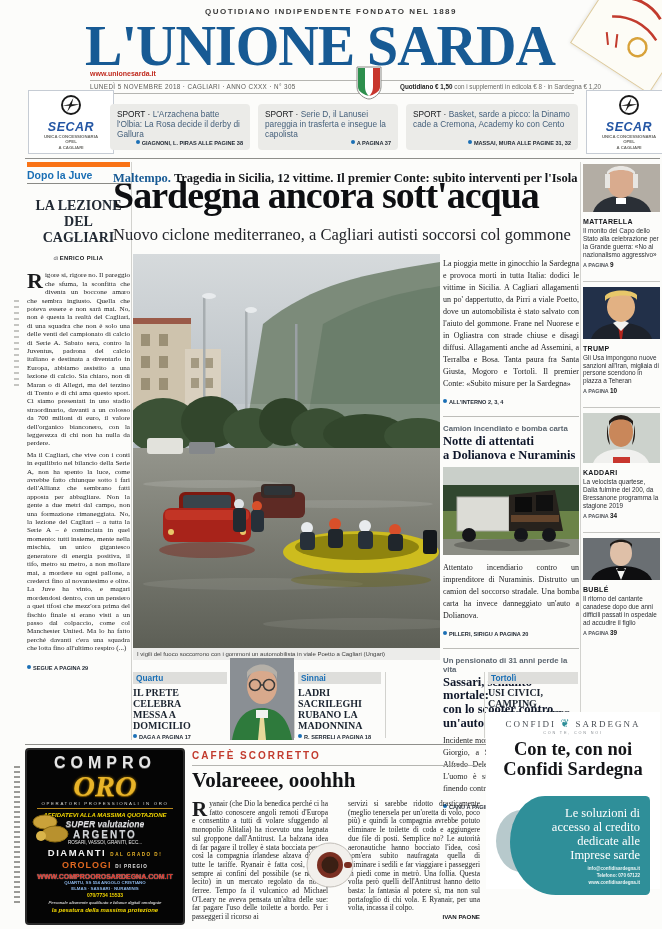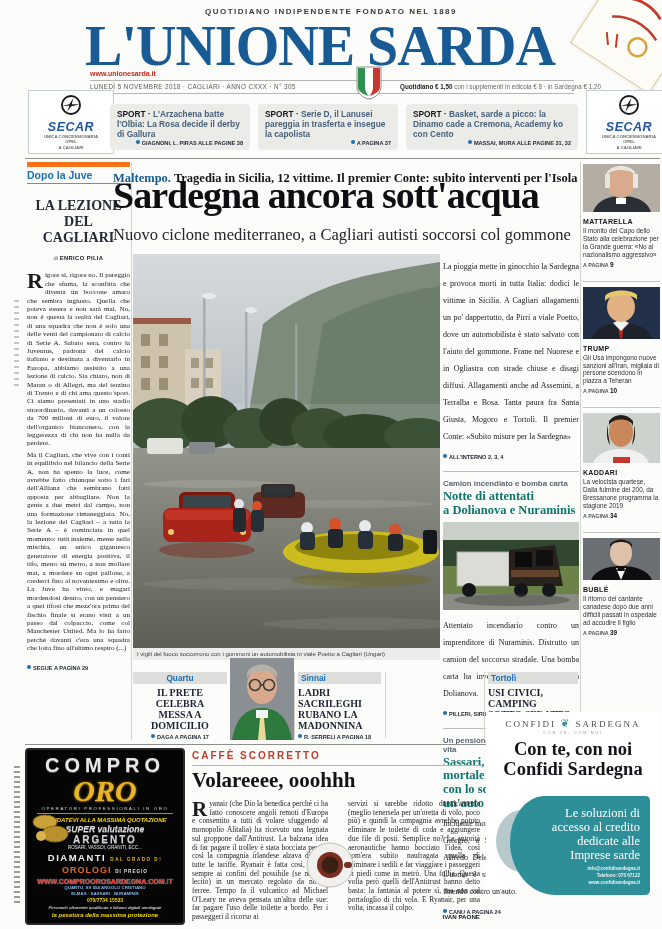--- a/index.html
+++ b/index.html
@@ -26,21 +26,21 @@
          transform:rotate(33deg);box-shadow:0 0 4px rgba(0,0,0,.12);}
 
   
   .secar{top:90px;width:86px;height:64px;background:#fff;border:1.5px solid #c6ccd4;
          text-align:center;padding-top:3px;box-sizing:border-box;}
   .secar .brand{font-size:12.5px;font-weight:bold;font-style:italic;color:#2456a4;letter-spacing:.5px;}
   .secar .sub{font-size:4.3px;color:#6a6a66;font-weight:bold;line-height:1.25;}
 
   
   .sportbox{top:104px;height:46px;background:#ebebe8;border-radius:4px;padding:5px 7px;box-sizing:border-box;}
-  .sportbox .txt{font-size:8.3px;line-height:1.22;color:#46617c;font-weight:bold;}
+  .sportbox .txt{font-size:8.3px;line-height:1.22;color:#46617c;font-weight:normal;}
   .sportbox .txt .sp{color:#14161a;}
   .sportbox .txt .sp::after{content:" · ";color:#14161a;}
   .byl{font-size:5.6px;font-weight:bold;color:#1d2530;}
   .byl::before{content:"";display:inline-block;width:4px;height:4px;border-radius:50%;
                background:#1a6fb5;margin-right:2px;vertical-align:1px;}
   .sportbox .byl{position:absolute;right:7px;bottom:4px;}
 
   
   .kicker{top:171px;left:113px;width:548px;font-size:12.5px;font-weight:bold;color:#14161a;}
   .kicker .klabel{color:#175a94;}
@@ -62,24 +62,24 @@
              font-weight:bold;}
   .edit .segue{margin-top:3px;}
 
   
   .photo{left:133px;top:254px;width:307px;height:394px;}
   .caption{left:133px;top:648px;width:307px;background:#ececea;font-size:6px;color:#3c3c3c;
            padding:3px 4px;box-sizing:border-box;}
 
   
   .midcol{left:443px;top:258px;width:136px;}
-  .midcol .bod{font-size:8px;line-height:17px;color:#191a1c;}
+  .midcol .bod{font-size:8px;line-height:12px;color:#191a1c;}
   .midcol .div{height:1px;background:#bdbdb9;margin:8px 0 7px 0;}
   .midkick{font-size:7.8px;font-weight:bold;color:#5c6670;margin-bottom:2px;}
-  .midhead{font-size:12.5px;line-height:1.1;font-weight:bold;color:#0f766e;}
+  .midhead{font-size:12.5px;line-height:1.1;font-weight:bold;color:#0f172a;}
   .midref{margin-top:3px;}
 
   
   .rail{left:583px;top:164px;width:77px;}
   .railitem{padding-bottom:5px;}
   .railitem + .railitem{border-top:1px solid #c6c6c2;padding-top:5px;}
   .railname{font-size:7px;font-weight:bold;color:#14161a;margin-top:2px;letter-spacing:.3px;}
   .railtext{font-size:6.4px;line-height:7.9px;color:#2c2e33;margin-top:2px;}
   .railref{font-size:5.4px;font-weight:bold;color:#50545a;margin-top:2px;}
   .railref b{color:#111;font-size:6.4px;}
@@ -96,21 +96,21 @@
              font-size:10px;font-weight:bold;letter-spacing:2px;color:#c23b2e;padding-bottom:4px;}
   .caffettl{left:192px;top:768px;width:288px;font-size:21px;font-weight:bold;color:#121316;}
   .caffecol{top:800px;width:136px;font-size:7.4px;line-height:8.7px;color:#1b1c1e;}
   .caffecol p{margin:0;}
   .caffecol p.dc::first-letter{float:left;font-size:21px;line-height:16px;padding:1px 2px 0 0;font-weight:bold;}
   .sig{left:348px;top:913px;width:132px;text-align:right;font-size:6.2px;font-weight:bold;color:#16181c;}
 
   
   .oro{left:25px;top:748px;width:160px;height:177px;background:#050505;border:2px solid #2a2a2a;
        border-radius:4px;box-sizing:border-box;text-align:center;overflow:hidden;padding-top:4px;}
-  .oro .l-compro{font-size:20px;font-weight:bold;letter-spacing:5px;color:#e6e6e6;
+  .oro .l-compro{font-size:16px;font-weight:bold;letter-spacing:5px;color:#e6e6e6;
                  text-shadow:0 1px 0 #555;}
   .oro .l-oro{font-family:"Liberation Serif",serif;font-size:30px;font-weight:bold;font-style:italic;
               color:#e8b429;text-shadow:0 1px 0 #7c5600,0 0 3px #a97b00;line-height:.9;}
   .oro .l-sub{font-size:4.4px;letter-spacing:1.6px;color:#d8d8d4;margin-top:2px;}
   .oro .l-y{font-size:6px;font-weight:bold;font-style:italic;color:#f2d600;line-height:1.2;margin-top:3px;}
   .oro .l-sil{font-size:8.6px;font-style:italic;font-weight:bold;color:#d9dadd;text-shadow:0 1px 0 #666;}
   .oro .l-arg{font-size:10px;font-weight:bold;letter-spacing:2px;color:#cfd2d6;text-shadow:0 1px 0 #666;}
   .oro .l-w{font-size:4.6px;color:#eaeaea;}
   .oro .l-dia{font-size:9.5px;font-weight:bold;letter-spacing:1.5px;color:#f0f0f0;margin-top:2px;}
   .oro .l-dsub{font-size:4.6px;color:#e8b429;font-weight:bold;}
@@ -399,21 +399,21 @@
         <rect x="34" y="30" width="8" height="3" rx="1.5" fill="#111"></rect>
         <ellipse cx="38" cy="15" rx="11" ry="13" fill="#dfc0a8"></ellipse>
         <path d="M27,10 C28,2 48,2 49,10 L49,6 C43,0 33,0 27,6 Z" fill="#1f1a16"></path>
       </svg>
       <div class="railname">BUBLÉ</div>
       <div class="railtext">Il ritorno del cantante canadese dopo due anni difficili passati in ospedale ad accudire il figlio</div>
       <div class="railref"><span>A PAGINA </span><b>39</b></div>
     </div>
   </div>
 
-  <div class="abs brief" style="left:133px;top:672px;width:94px;text-align:center;">
+  <div class="abs brief" style="left:133px;top:672px;width:94px;">
     <div class="blab">Quartu</div>
     <div class="bhead serif preline">IL PRETE CELEBRA
 MESSA A DOMICILIO</div>
     <span class="byl">DAGA A PAGINA 17</span>
   </div>
   <div class="abs" style="left:230px;top:658px;">
     <svg width="64" height="82" viewBox="0 0 64 82">
       <rect width="64" height="82" fill="#8a8f94"></rect>
       <path d="M2,82 C6,58 18,50 32,50 C46,50 58,58 62,82 Z" fill="#2e7a3c"></path>
       <rect x="26" y="52" width="12" height="8" fill="#f2f2f0"></rect>

